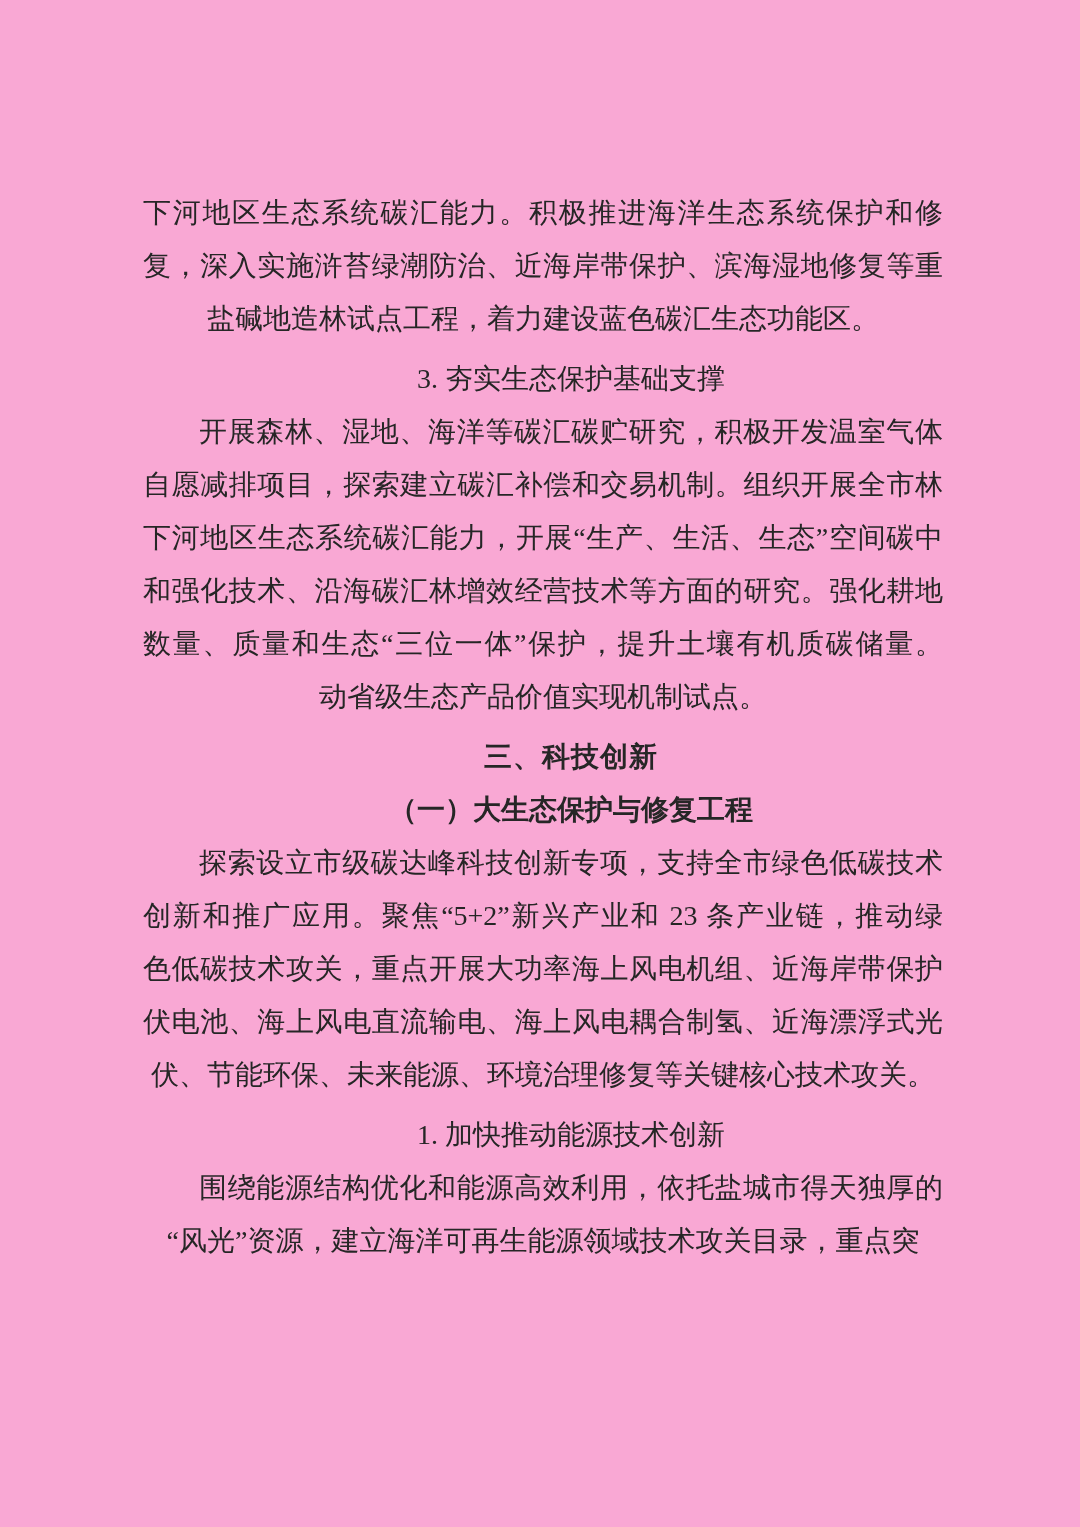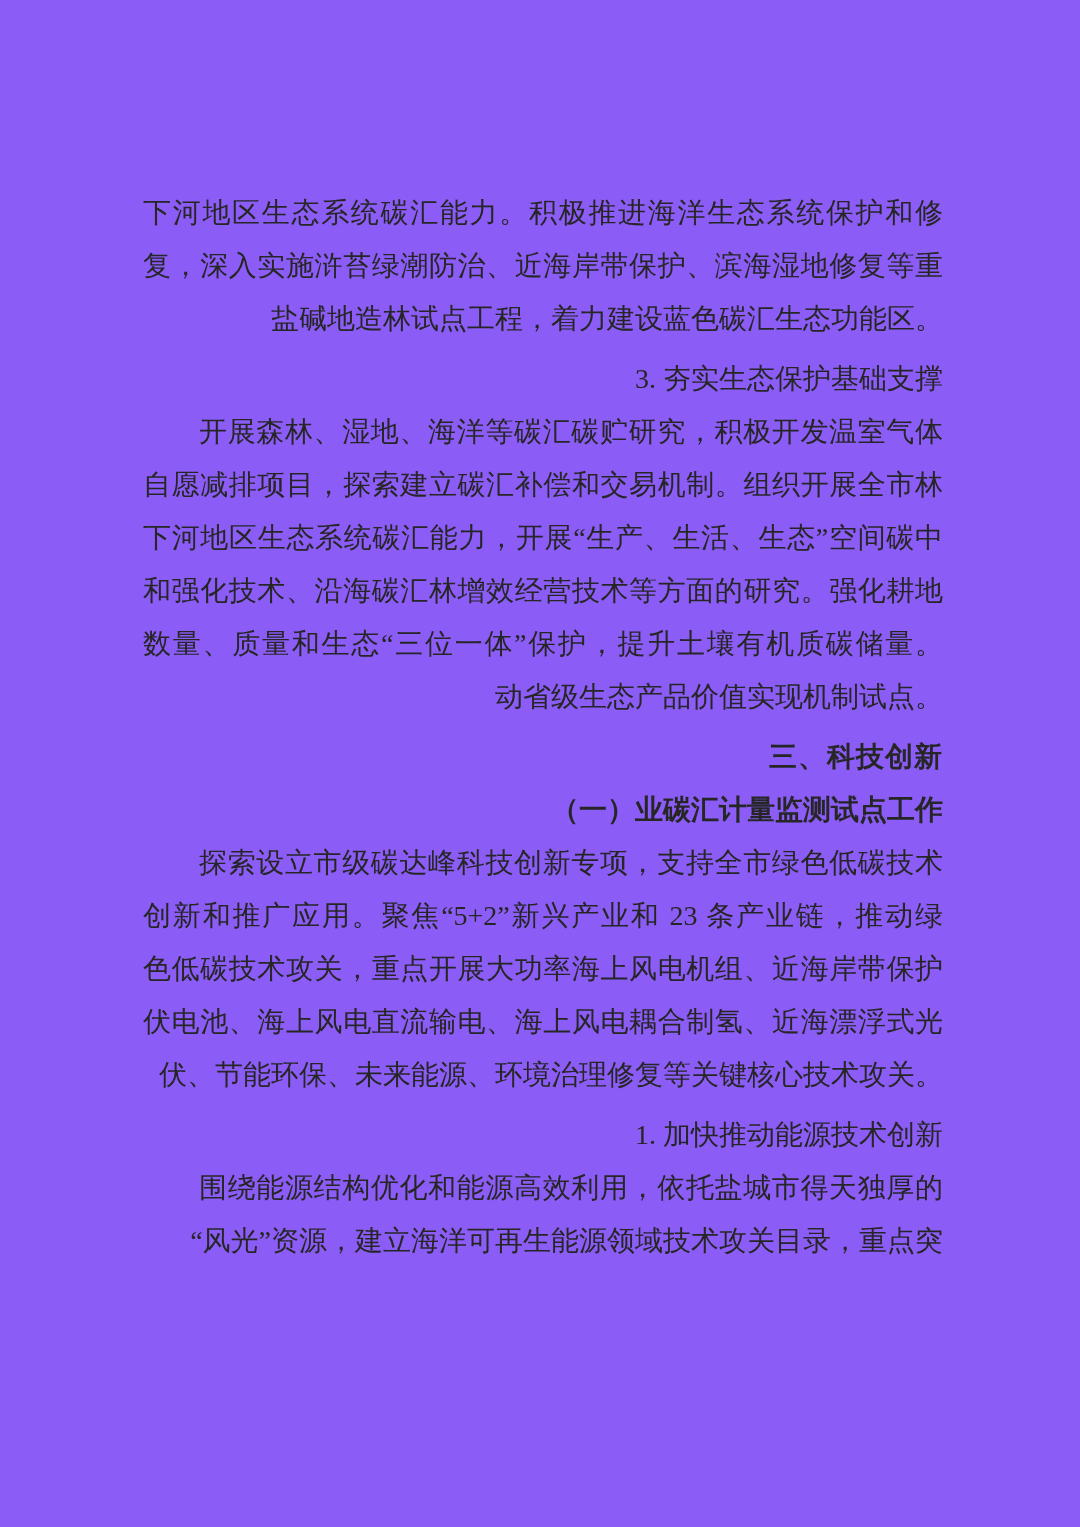--- a/index.html
+++ b/index.html
@@ -24,21 +24,21 @@
     width: 800px;
     color: #262626;
     font-size: 28px;
   }
   .block { margin: 0; }
   .block.numbered-heading,
   .block.section-heading { margin-top: 7px; }
   .line {
     height: 53px;
     line-height: 53px;
-    text-align: right;
+    text-align: center;
     white-space: normal;
   }
   .line.indent { text-indent: 2em; }
   .line.just {
     text-align: justify;
     text-align-last: justify;
     text-justify: inter-character;
   }
   .block.section-heading .line {
     font-family: "Liberation Sans", "DejaVu Sans", sans-serif;
@@ -48,21 +48,21 @@
   .block.subsection-heading .line {
     font-weight: 700;
   }
   .block.numbered-heading .line {
     font-weight: 400;
   }
 </style>
 </head>
 <body>
 
-<div class="page" style="background: #8b5cf6;">
+<div class="page" style="background: #f9a8d4;">
   <div class="textblock" style="color: rgb(38, 38, 38);">
       <div class="block paragraph">
         <div class="line just">下河地区生态系统碳汇能力。积极推进海洋生态系统保护和修</div>
         <div class="line just">复，深入实施浒苔绿潮防治、近海岸带保护、滨海湿地修复等重</div>
         <div class="line">盐碱地造林试点工程，着力建设蓝色碳汇生态功能区。</div>
       </div>
       <div class="block numbered-heading">
         <div class="line indent">3. 夯实生态保护基础支撑</div>
       </div>
       <div class="block paragraph">
@@ -70,21 +70,21 @@
         <div class="line just">自愿减排项目，探索建立碳汇补偿和交易机制。组织开展全市林</div>
         <div class="line just">下河地区生态系统碳汇能力，开展“生产、生活、生态”空间碳中</div>
         <div class="line just">和强化技术、沿海碳汇林增效经营技术等方面的研究。强化耕地</div>
         <div class="line just">数量、质量和生态“三位一体”保护，提升土壤有机质碳储量。</div>
         <div class="line">动省级生态产品价值实现机制试点。</div>
       </div>
       <div class="block section-heading">
         <div class="line indent">三、科技创新</div>
       </div>
       <div class="block subsection-heading">
-        <div class="line indent">（一）业碳汇计量监测试点工作</div>
+        <div class="line indent">（一）大生态保护与修复工程</div>
       </div>
       <div class="block paragraph">
         <div class="line indent just">探索设立市级碳达峰科技创新专项，支持全市绿色低碳技术</div>
         <div class="line just">创新和推广应用。聚焦“5+2”新兴产业和 23 条产业链，推动绿</div>
         <div class="line just">色低碳技术攻关，重点开展大功率海上风电机组、近海岸带保护</div>
         <div class="line just">伏电池、海上风电直流输电、海上风电耦合制氢、近海漂浮式光</div>
         <div class="line">伏、节能环保、未来能源、环境治理修复等关键核心技术攻关。</div>
       </div>
       <div class="block numbered-heading">
         <div class="line indent">1. 加快推动能源技术创新</div>

